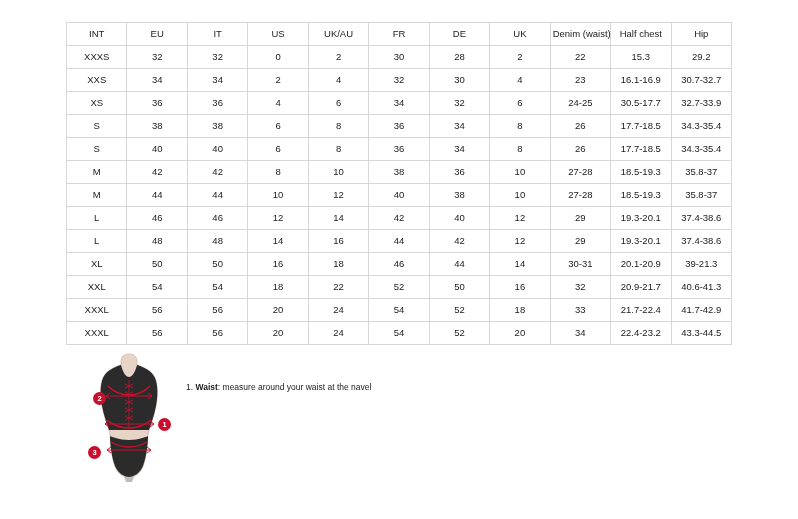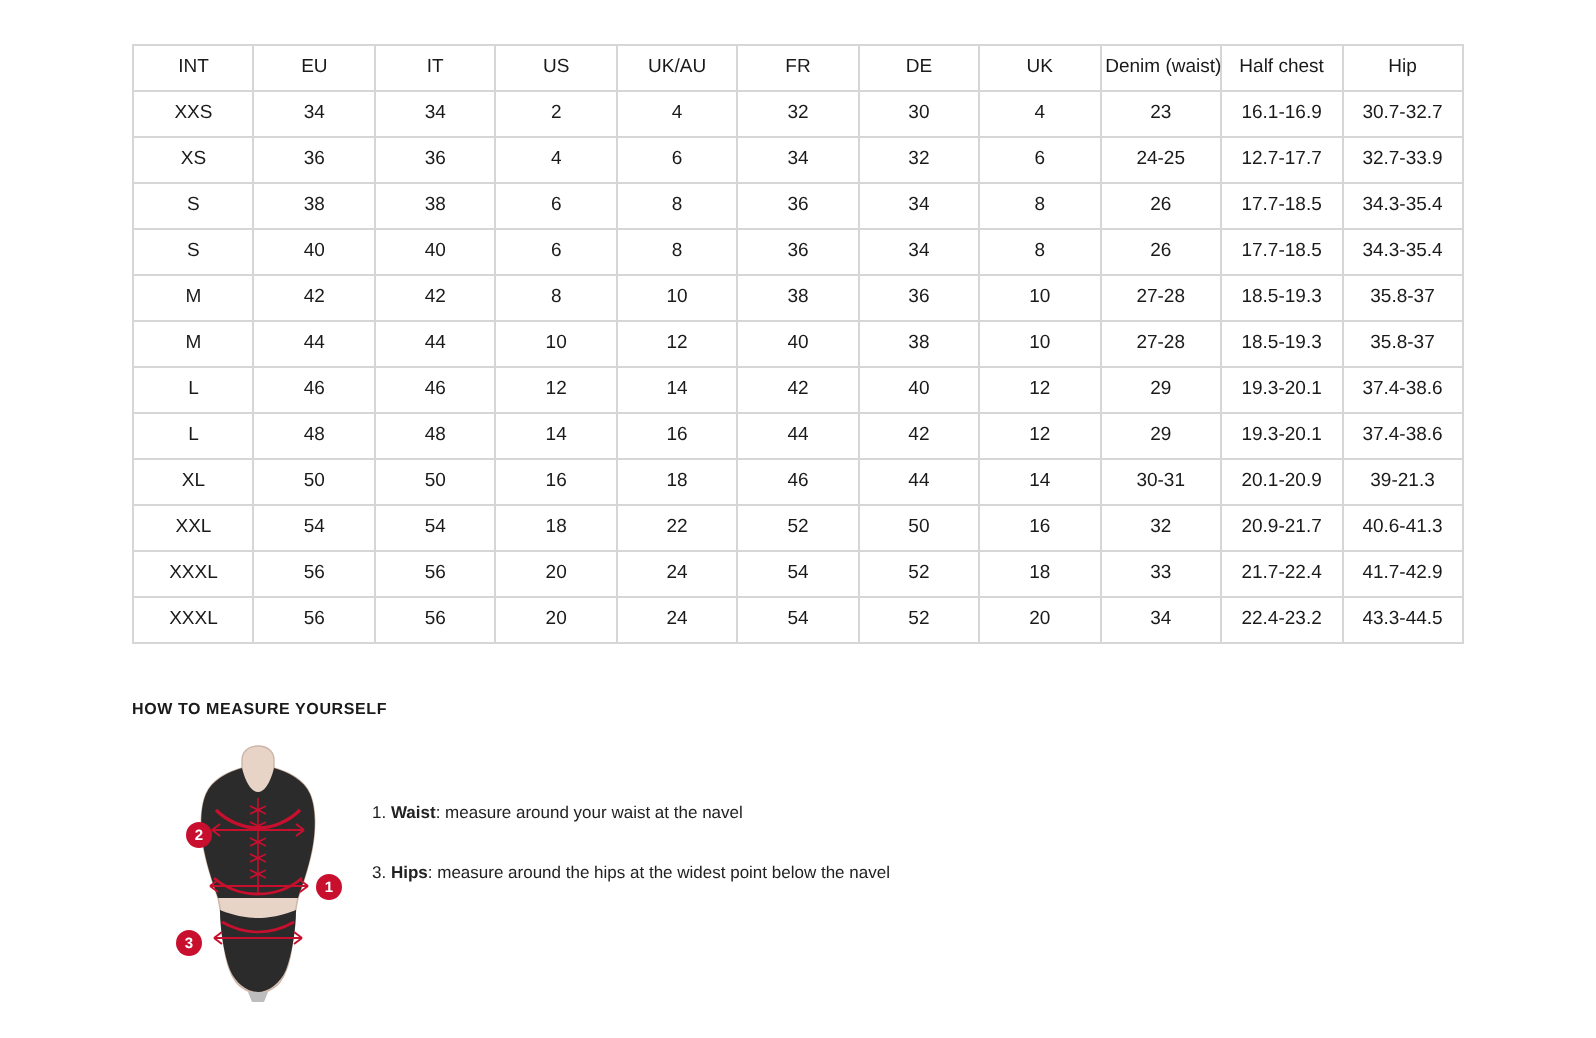--- a/index.html
+++ b/index.html
@@ -133,20 +133,33 @@
             <th>FR</th>
             <th>DE</th>
             <th>UK</th>
             <th>Denim (waist)</th>
             <th>Half chest</th>
             <th>Hip</th>
           </tr>
       </thead>
       <tbody id="tbody">
           <tr>
+            <td>XXXS</td>
+            <td>32</td>
+            <td>32</td>
+            <td>0</td>
+            <td>2</td>
+            <td>30</td>
+            <td>28</td>
+            <td>2</td>
+            <td>22</td>
+            <td>15.3</td>
+            <td>29.2</td>
+          </tr>
+          <tr>
             <td>XXS</td>
             <td>34</td>
             <td>34</td>
             <td>2</td>
             <td>4</td>
             <td>32</td>
             <td>30</td>
             <td>4</td>
             <td>23</td>
             <td>16.1-16.9</td>
@@ -155,21 +168,21 @@
           <tr>
             <td>XS</td>
             <td>36</td>
             <td>36</td>
             <td>4</td>
             <td>6</td>
             <td>34</td>
             <td>32</td>
             <td>6</td>
             <td>24-25</td>
-            <td>12.7-17.7</td>
+            <td>30.5-17.7</td>
             <td>32.7-33.9</td>
           </tr>
           <tr>
             <td>S</td>
             <td>38</td>
             <td>38</td>
             <td>6</td>
             <td>8</td>
             <td>36</td>
             <td>34</td>
@@ -293,21 +306,20 @@
             <td>20</td>
             <td>34</td>
             <td>22.4-23.2</td>
             <td>43.3-44.5</td>
           </tr>
         </tbody>
     </table>
   </div>
 
   <div class="measure-section">
-    <div class="measure-title">HOW TO MEASURE YOURSELF</div>
 
     <div class="measure-body">
 
       <div class="figure-col">
 
         <svg class="fig" viewBox="0 0 86 132">
 
           <g>
 
             <path d="M43 4 C38 4 35 7 35 11 L35 15 C28 17 20 21 17 28 C14 35 14 46 16 56 C18 66 21 74 23 80 C25 88 25 96 26 104 C27 112 29 118 32 122 C36 127 43 128 43 128 C43 128 50 127 54 122 C57 118 59 112 60 104 C61 96 61 88 63 80 C65 74 68 66 70 56 C72 46 72 35 69 28 C66 21 58 17 51 15 L51 11 C51 7 48 4 43 4 Z" fill="#e8d3c7" stroke="#cdb5a6" stroke-width="0.7"></path>
@@ -363,18 +375,17 @@
           </g>
         </svg>
 
         <div class="badge badge-1">1</div>
         <div class="badge badge-2">2</div>
         <div class="badge badge-3">3</div>
       </div>
 
       <div class="notes-col" id="notes">
           <div class="note"><span>1.</span> <b>Waist</b><span>: measure around your waist at the navel</span></div>
-          <div class="note"><span>3.</span> <b>Hips</b><span>: measure around the hips at the widest point below the navel</span></div>
         </div>
     </div>
   </div>
 
 </div>
 
 </body></html>

